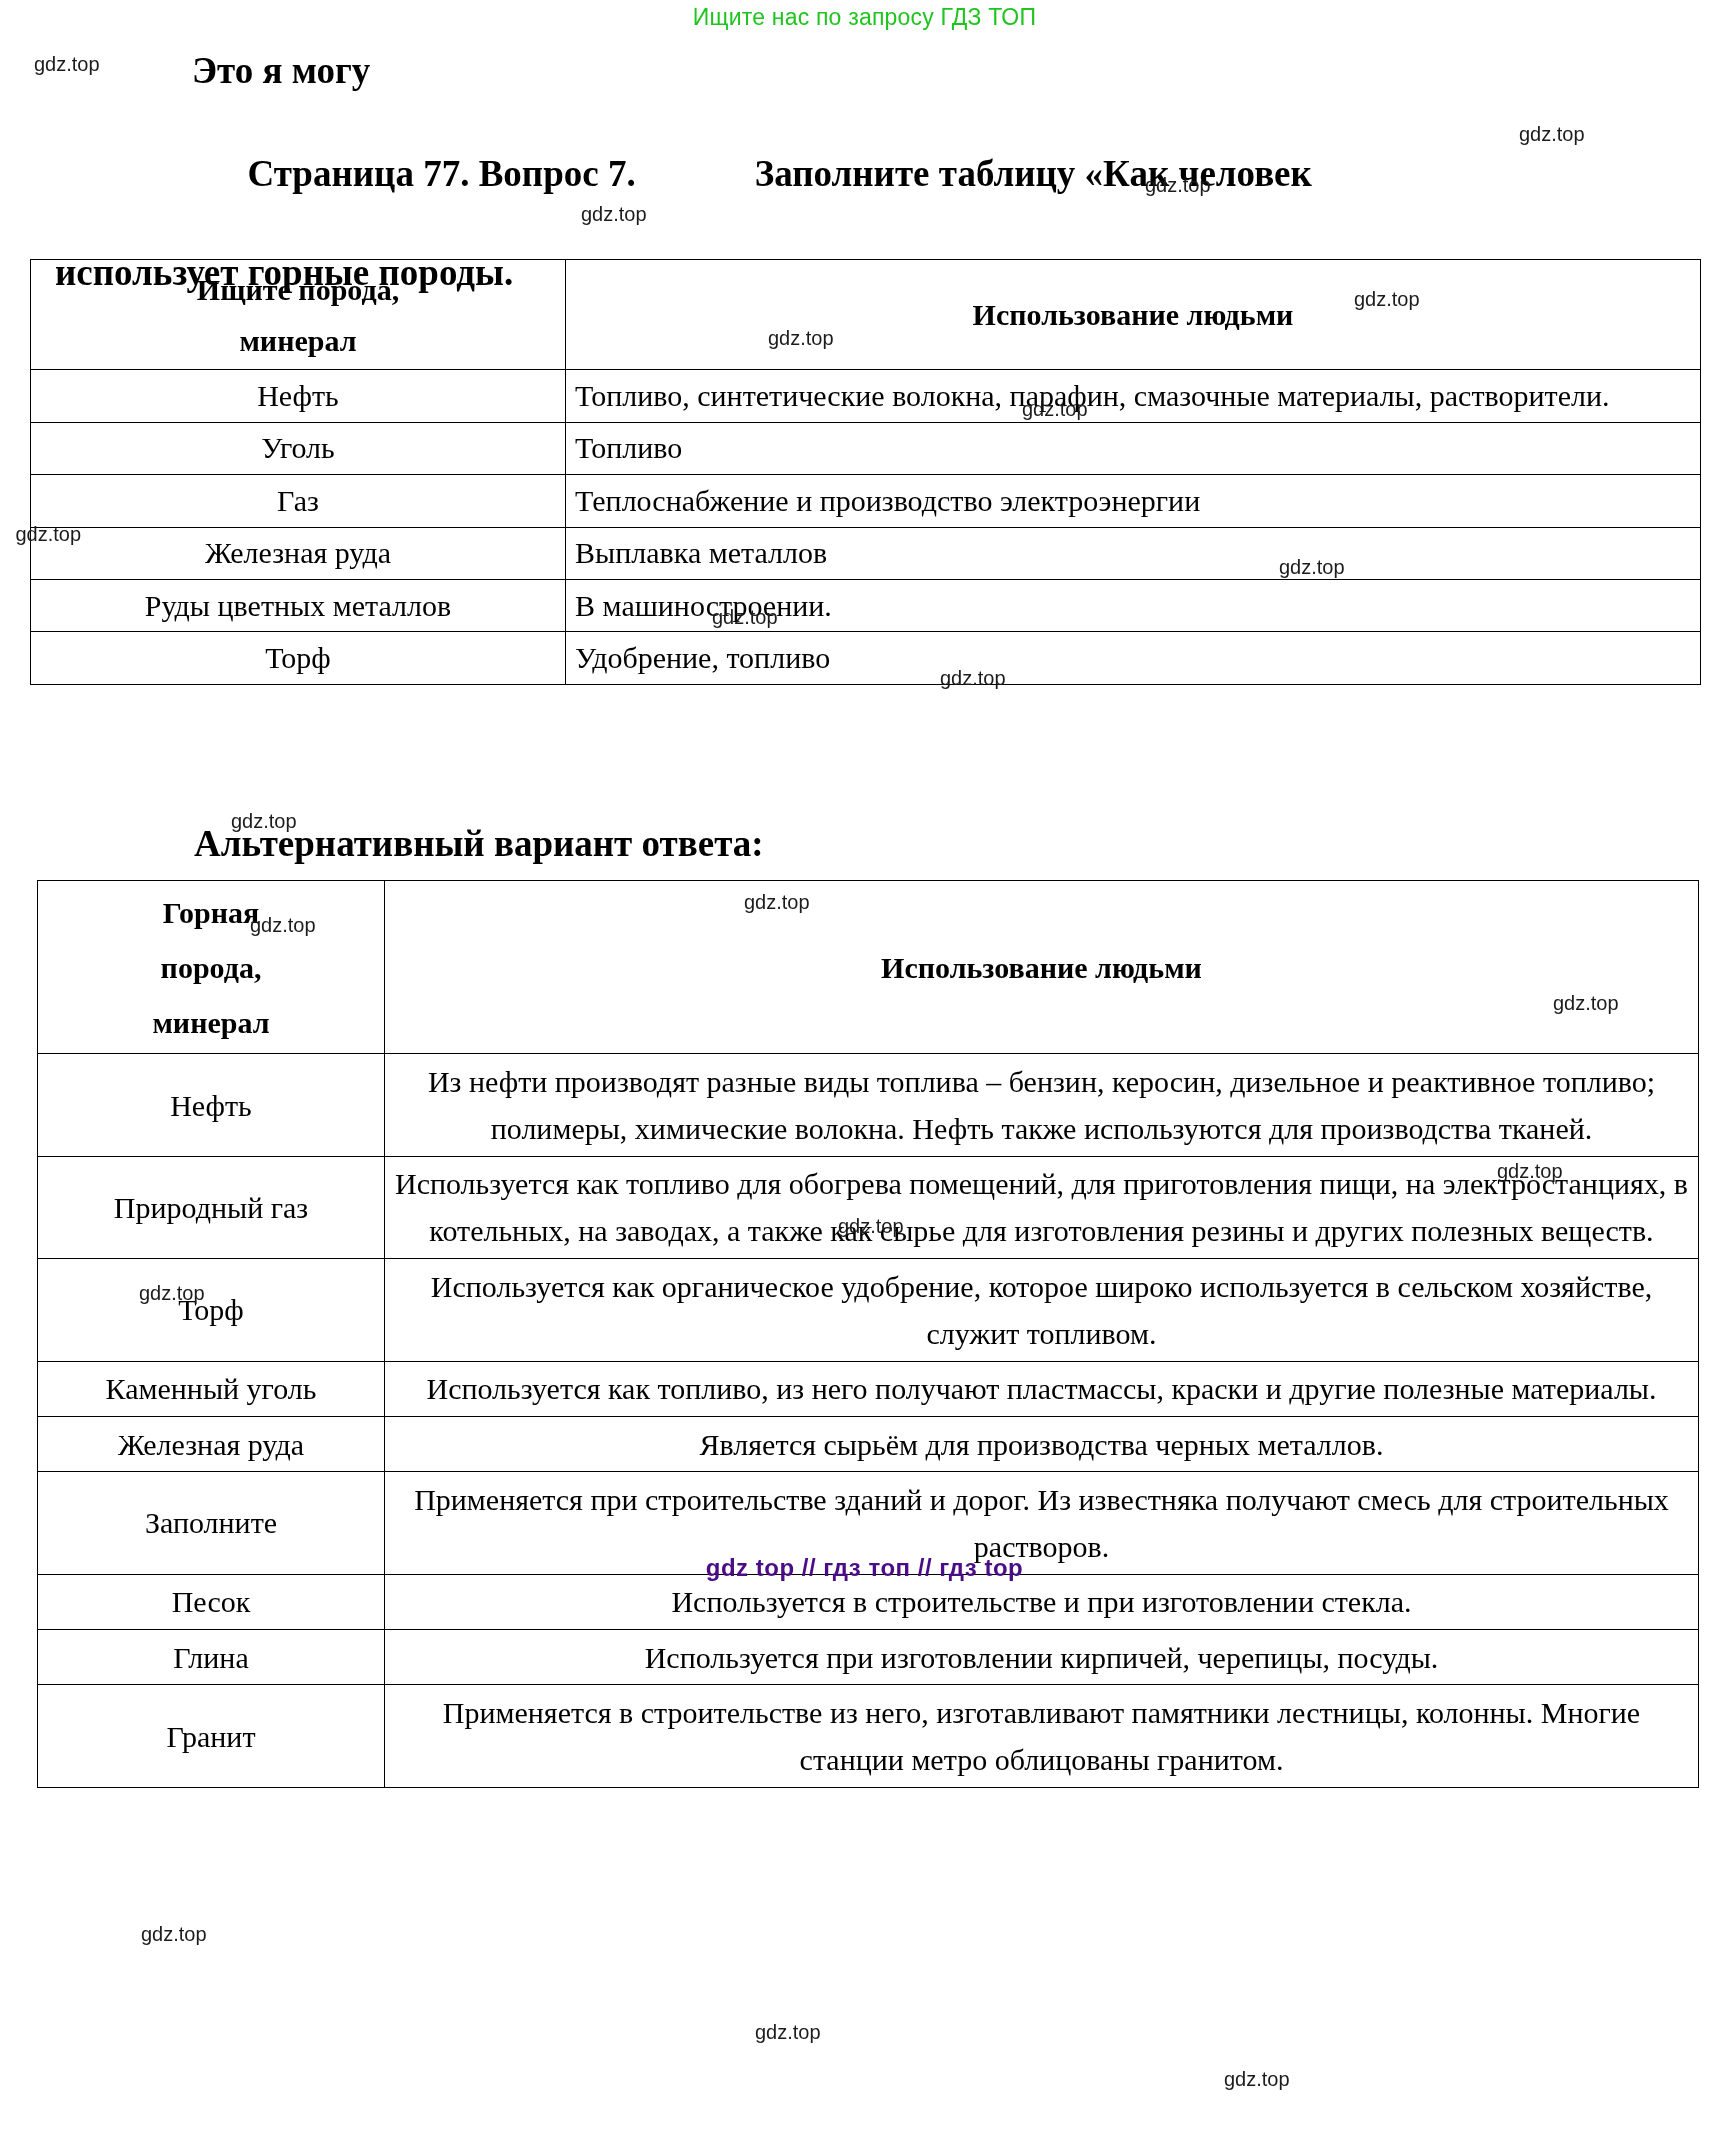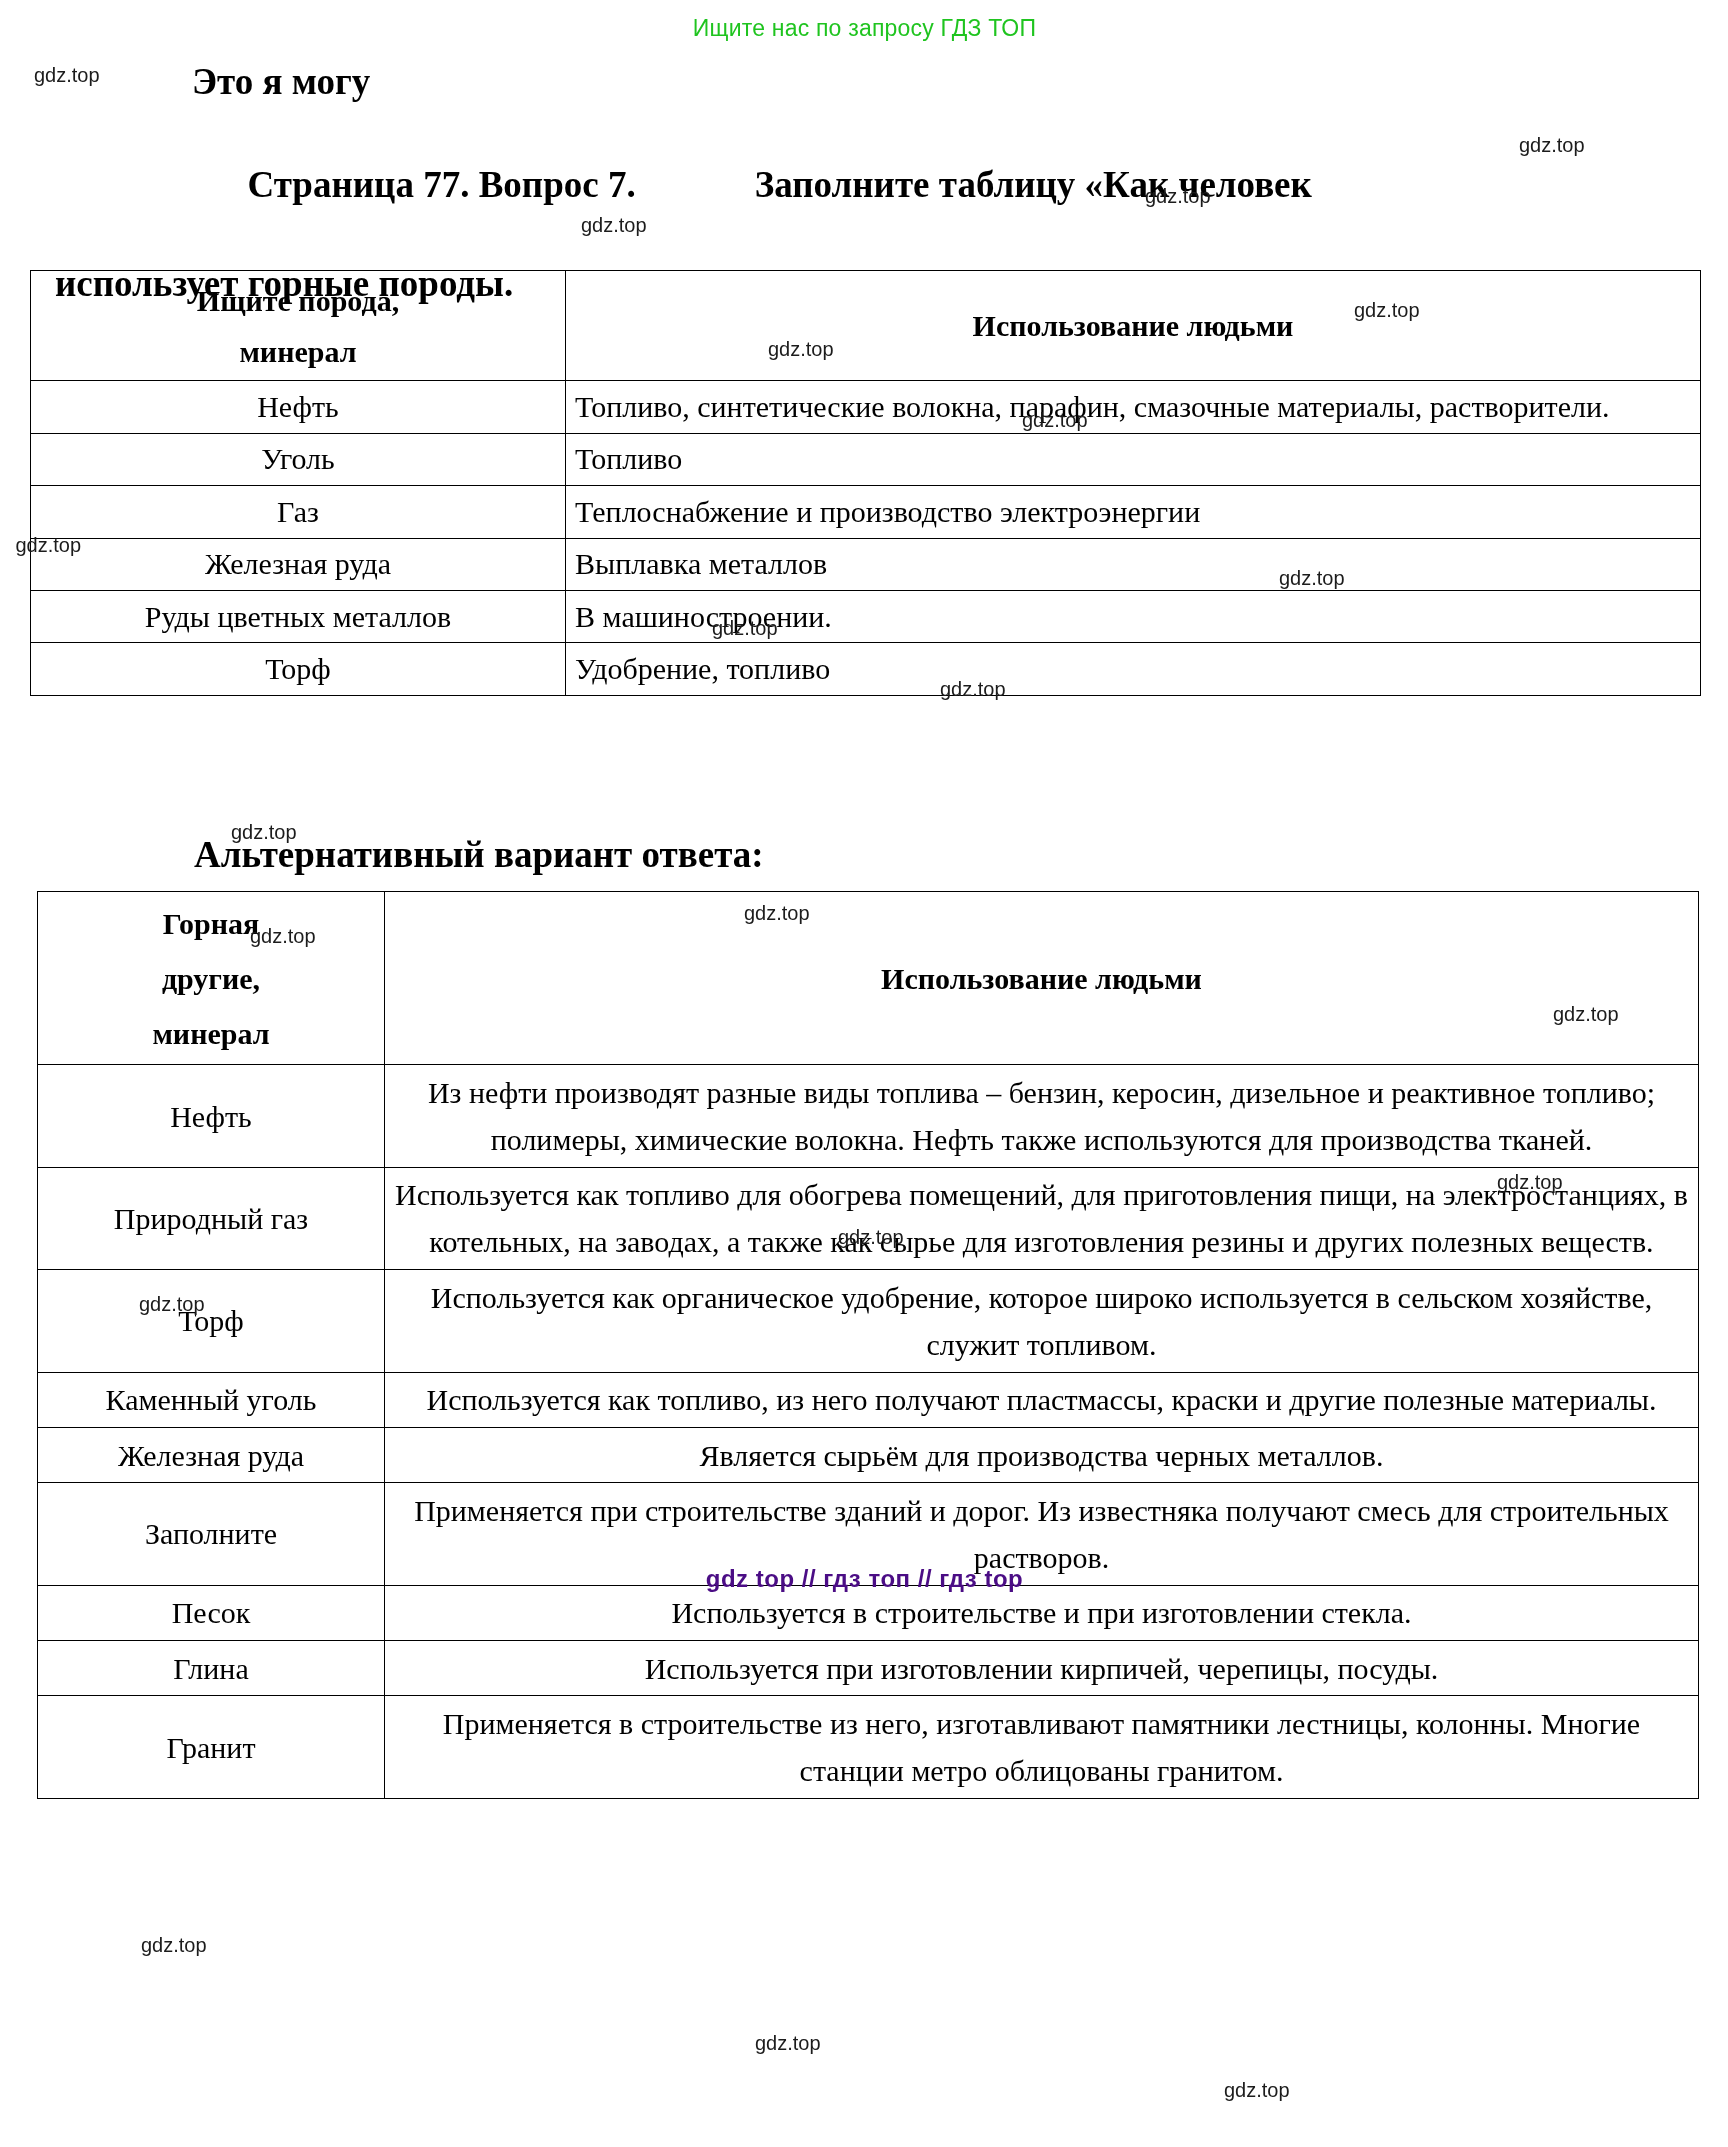--- a/index.html
+++ b/index.html
@@ -26,21 +26,21 @@
     font-family: "Liberation Sans", "DejaVu Sans", sans-serif;
     font-size: 23px;
     font-weight: 400;
     color: #1fc41f;
     letter-spacing: 0.2px;
   }
 
   
   .sheet {
     position: absolute;
-    top: 11px;
+    top: 0;
     left: 0;
     width: 1729px;
     height: 1602px;
   }
 
   .heading-block {
     position: absolute;
     left: 55px;
     top: 48px;
     width: 1645px;
@@ -192,21 +192,21 @@
 
   <div class="alt-heading">Альтернативный вариант ответа:</div>
 
   <table class="doc-table" id="table-two">
     <colgroup>
         <col class="c1">
         <col class="c2">
       </colgroup>
     <thead>
       <tr>
-        <th class="rock-h"><span><div>Горная</div><div>другие,</div><div>минерал</div></span></th>
+        <th class="rock-h"><span><div>Горная</div><div>порода,</div><div>минерал</div></span></th>
         <th><span>Использование людьми</span></th>
       </tr>
     </thead>
     <tbody>
       <tr>
         <td class="rock">Нефть</td>
         <td class="use">Из нефти производят разные виды топлива – бензин, керосин, дизельное и реактивное топливо; полимеры, химические волокна. Нефть также используются для производства тканей.</td>
       </tr>
       <tr>
         <td class="rock">Природный газ</td>

